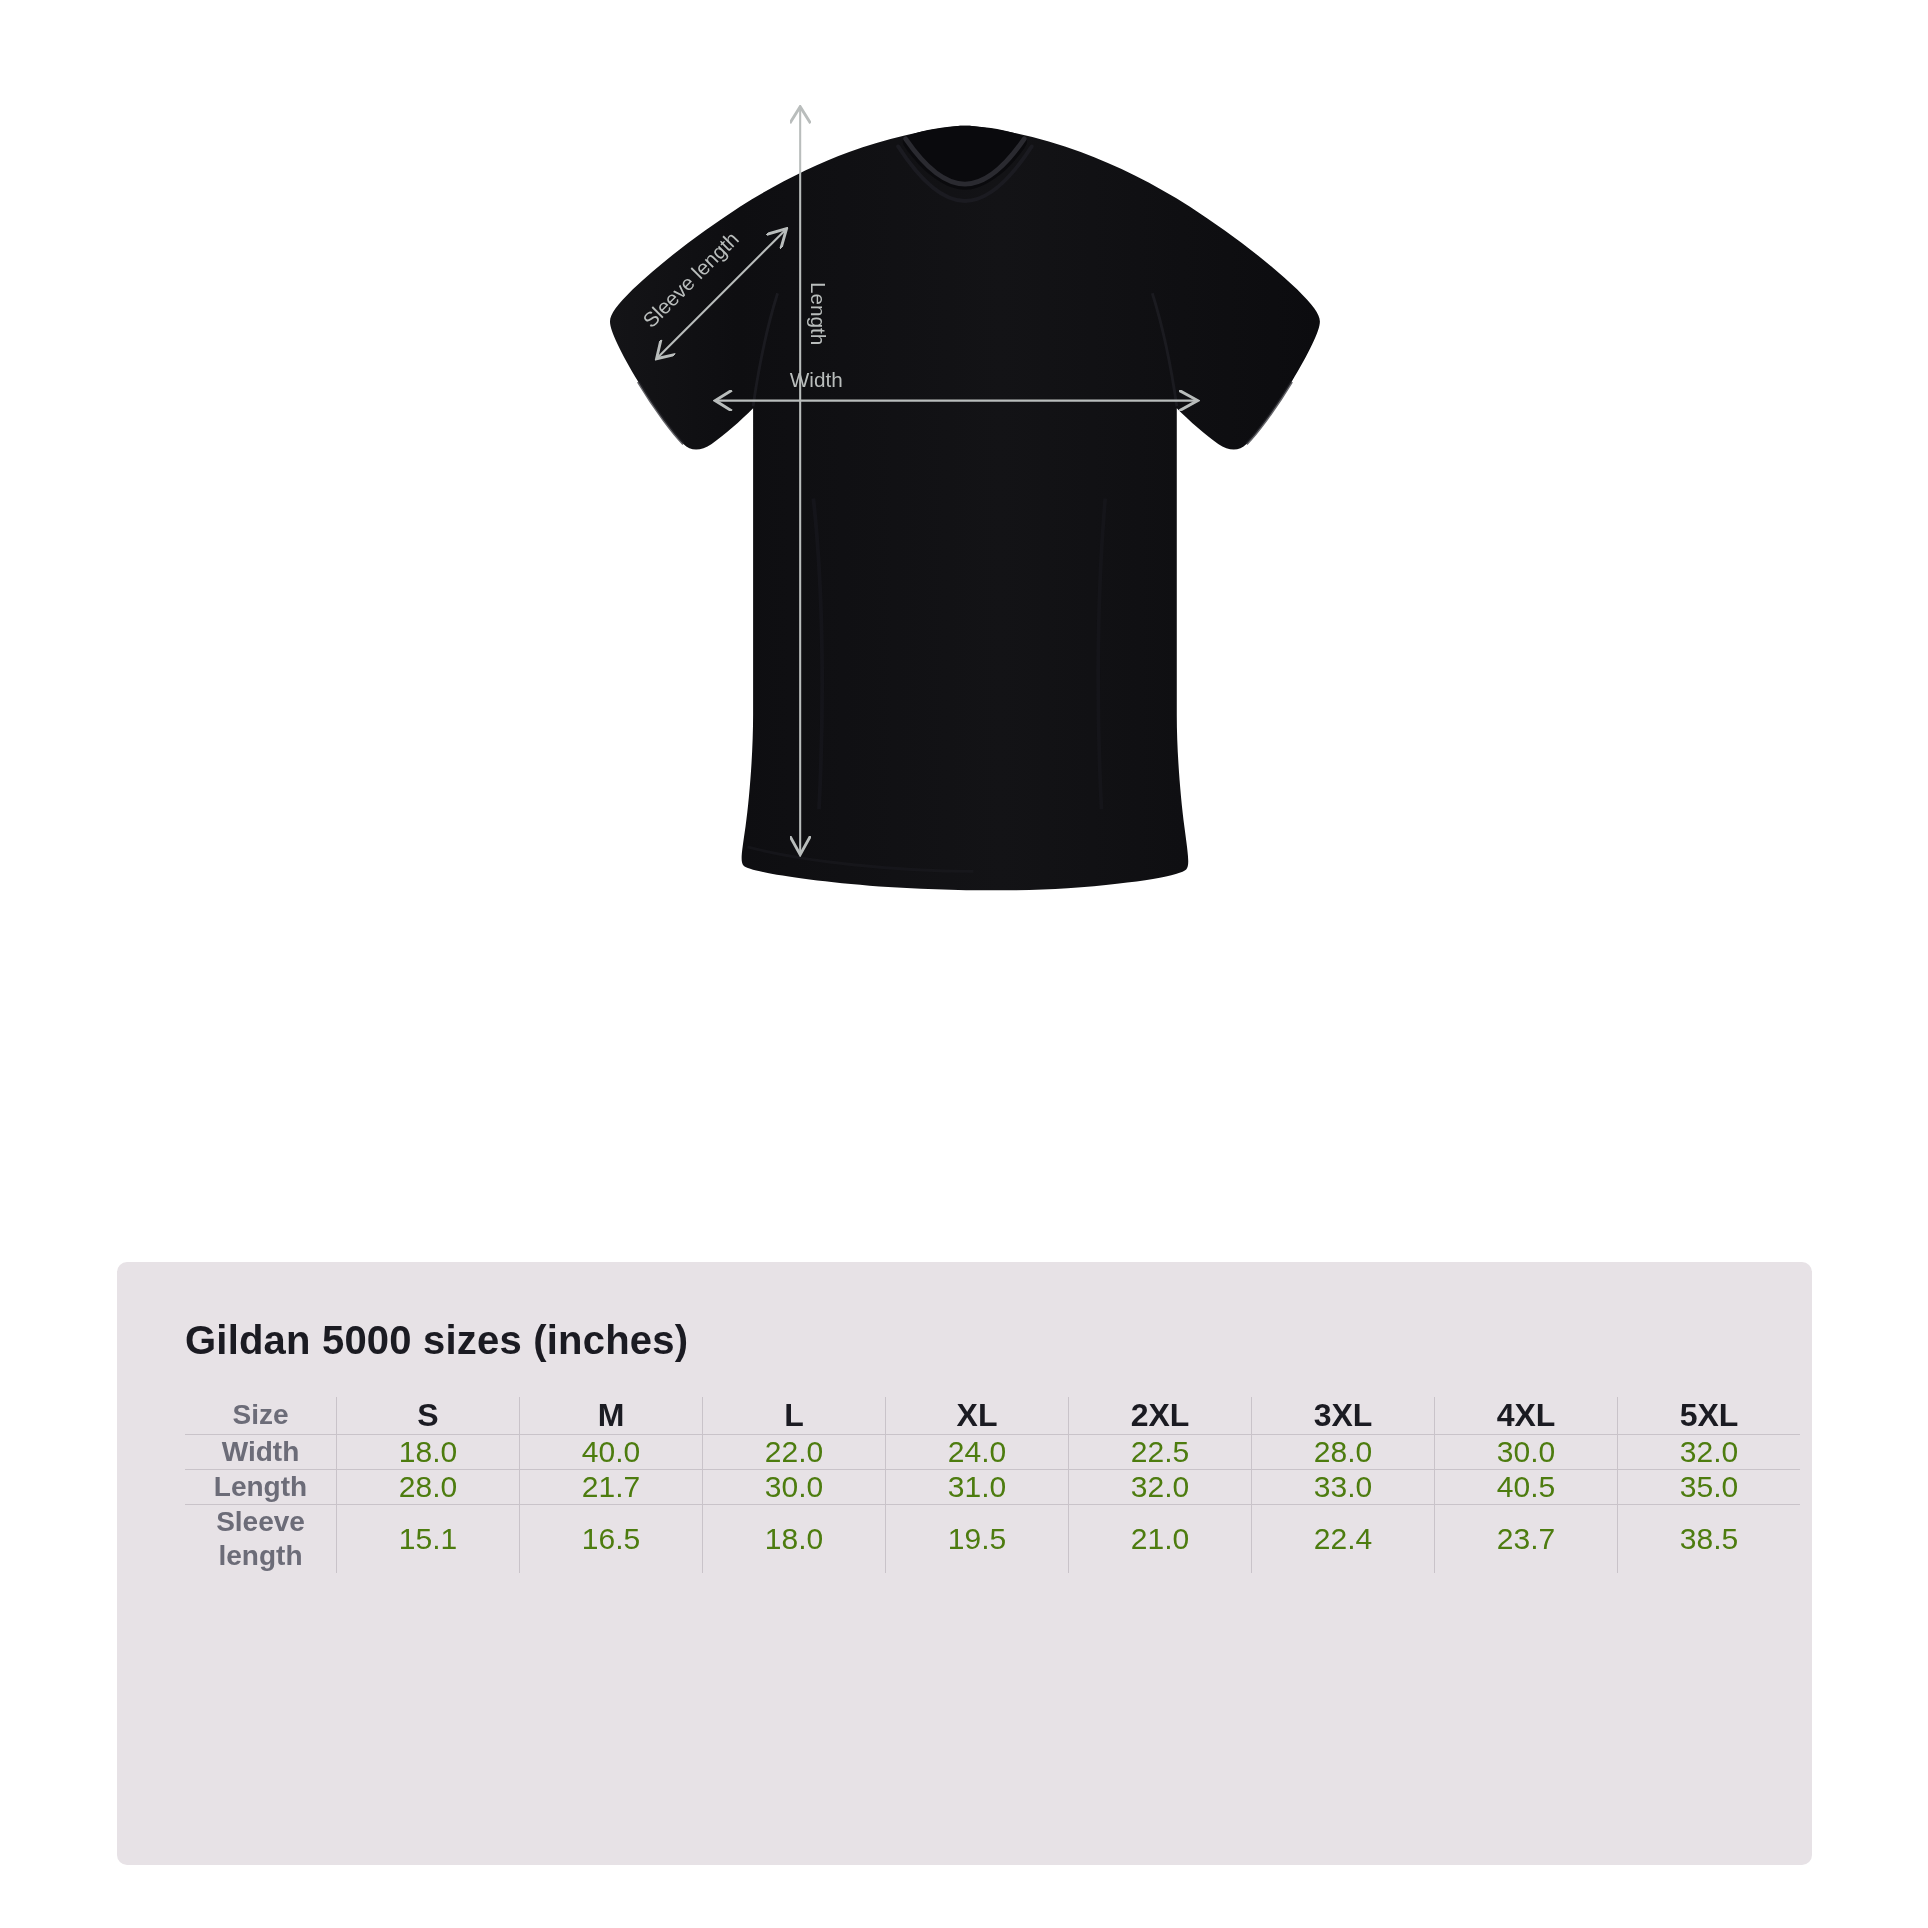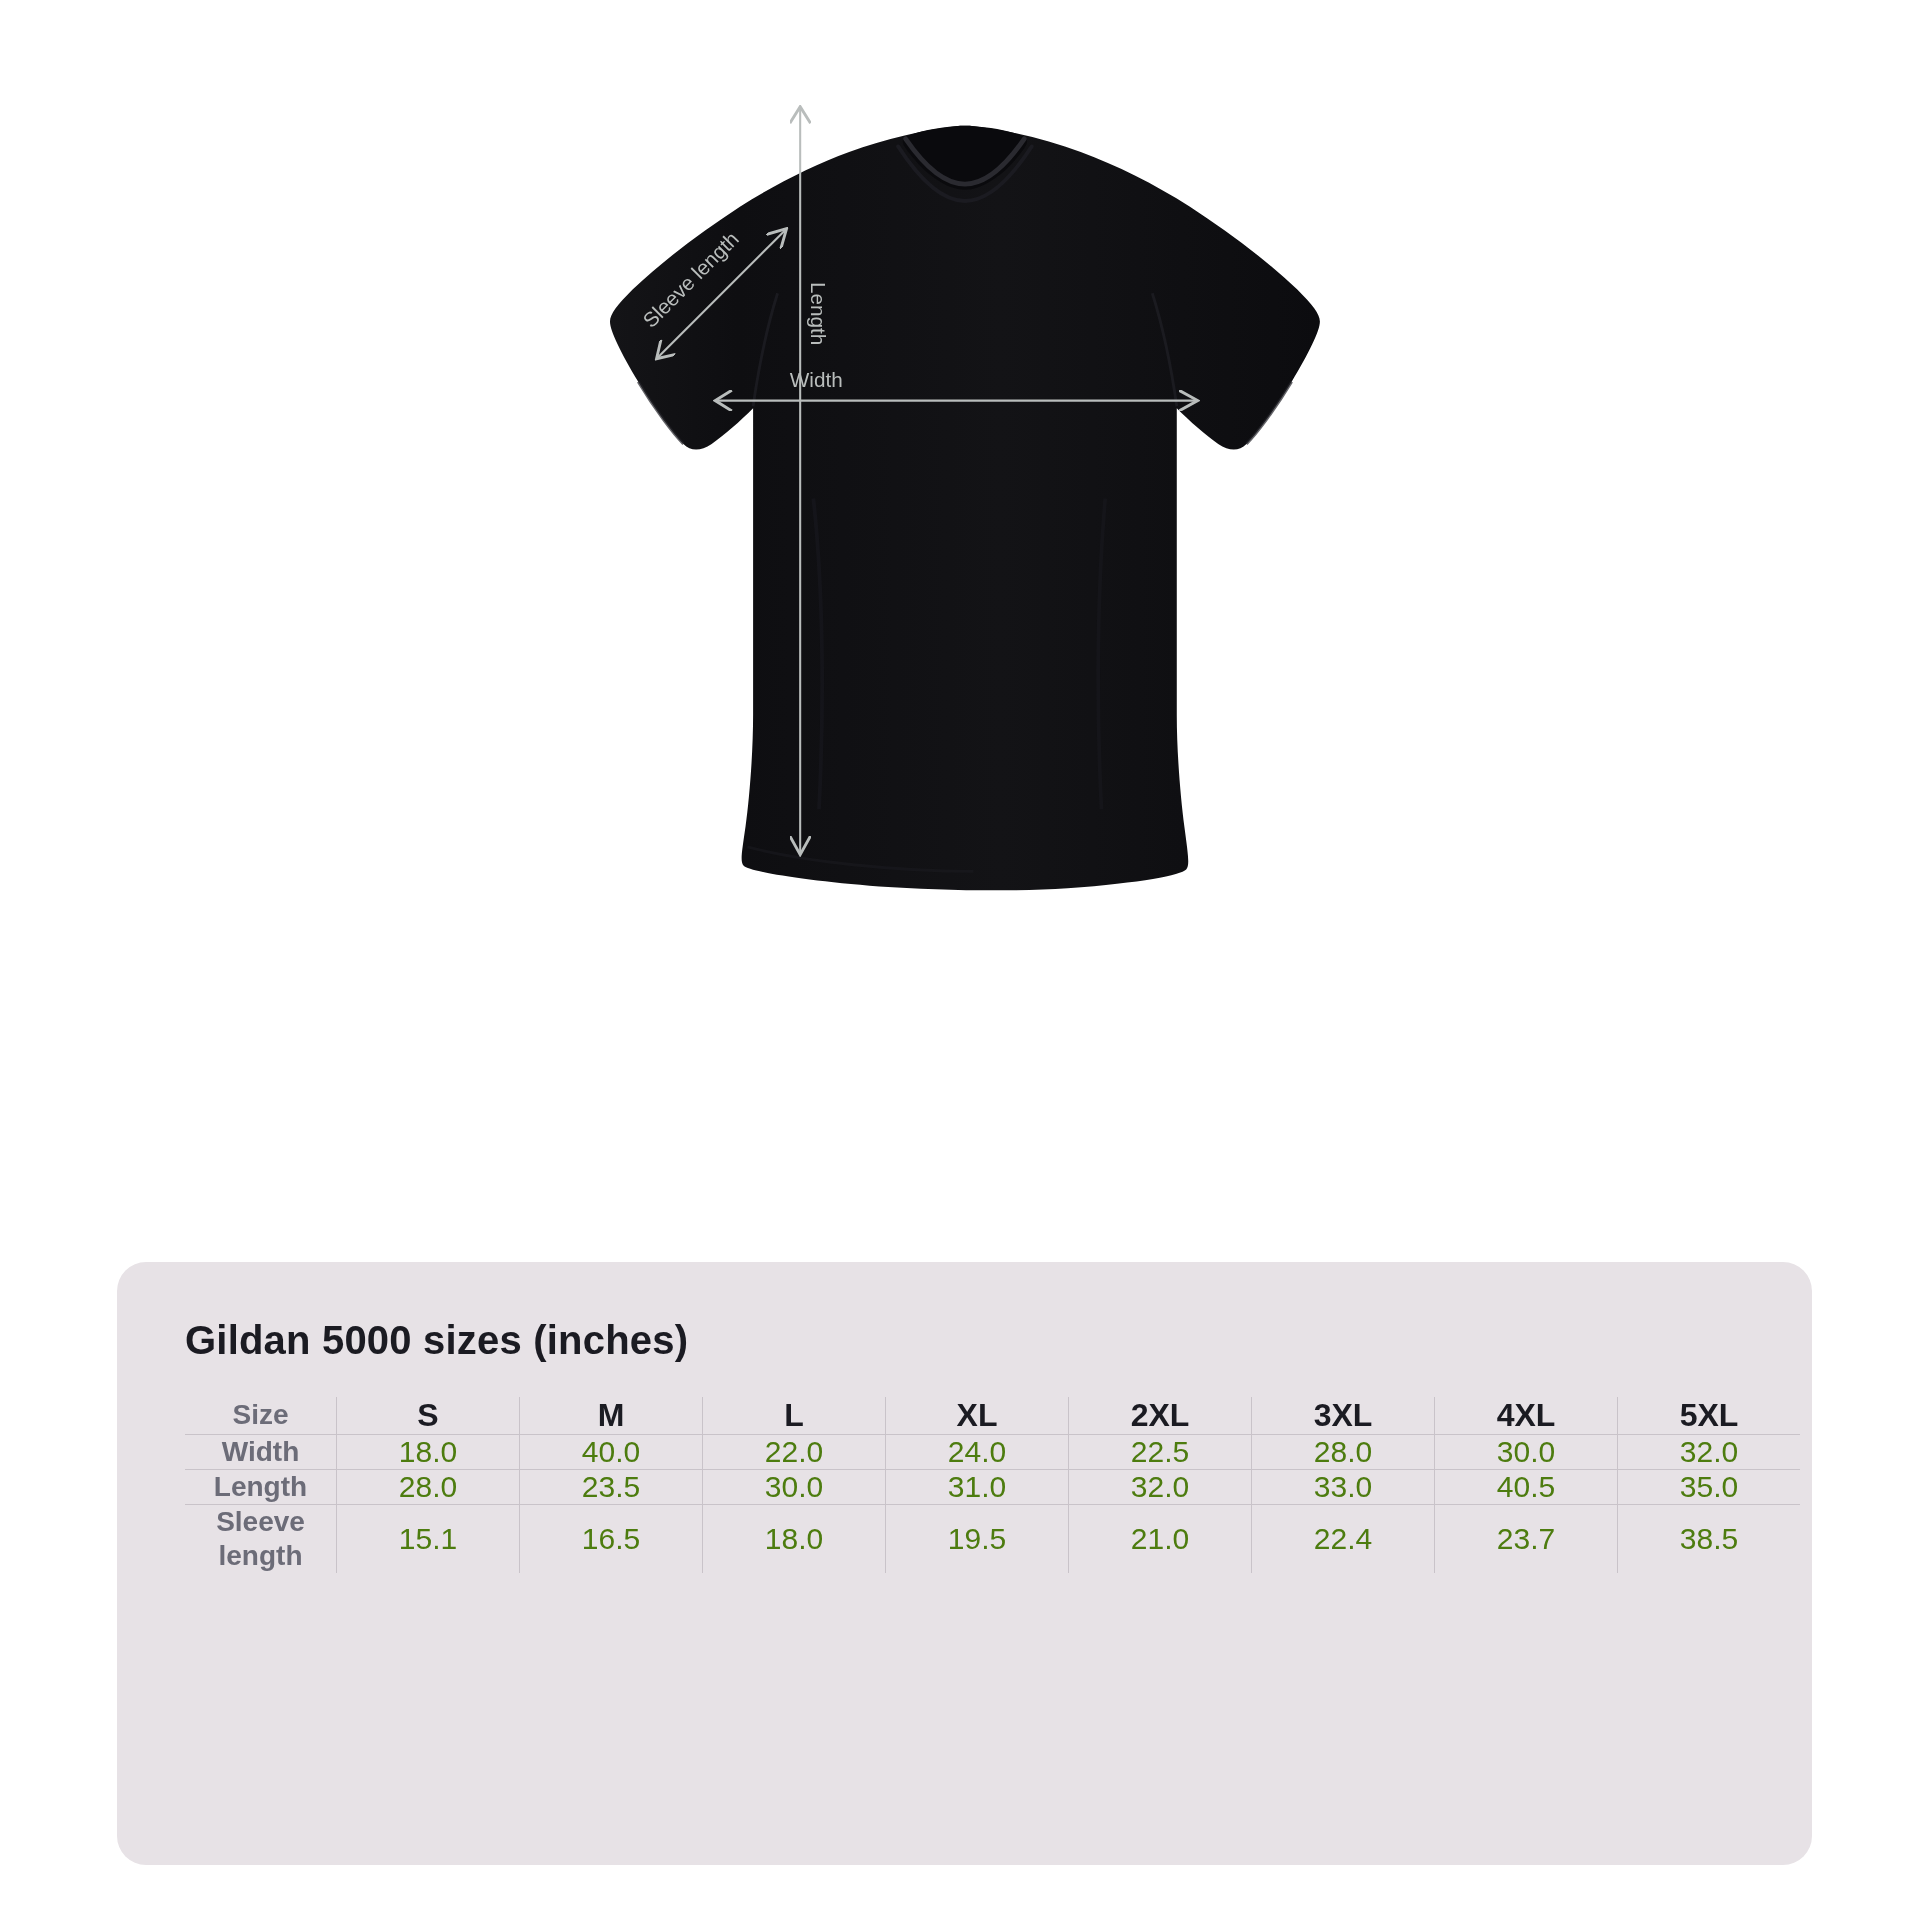--- a/index.html
+++ b/index.html
@@ -41,21 +41,21 @@
   
 
   
   .size-card {
     position: absolute;
     left: 117px;
     top: 1262px;
     width: 1695px;
     height: 603px;
     background: #e7e2e6;
-    border-radius: 29px;
+    border-radius: 10px;
     box-sizing: border-box;
     padding: 56px 68px 38px 68px;
   }
   .card-title {
     font-size: 40px;
     font-weight: bold;
     color: #1b1b22;
     letter-spacing: 0.2px;
     margin: 0 0 34px 0;
   }
@@ -237,21 +237,21 @@
           <td class="cell">24.0</td>
           <td class="cell">22.5</td>
           <td class="cell">28.0</td>
           <td class="cell">30.0</td>
           <td class="cell">32.0</td>
         </tr>
 
         <tr class="bodyrow">
           <th class="rowlabel">Length</th>
           <td class="cell first">28.0</td>
-          <td class="cell">23.5</td>
+          <td class="cell">21.7</td>
           <td class="cell">30.0</td>
           <td class="cell">31.0</td>
           <td class="cell">32.0</td>
           <td class="cell">33.0</td>
           <td class="cell">40.5</td>
           <td class="cell">35.0</td>
         </tr>
 
         <tr class="bodyrow">
           <th class="rowlabel two-line">Sleeve length</th>

